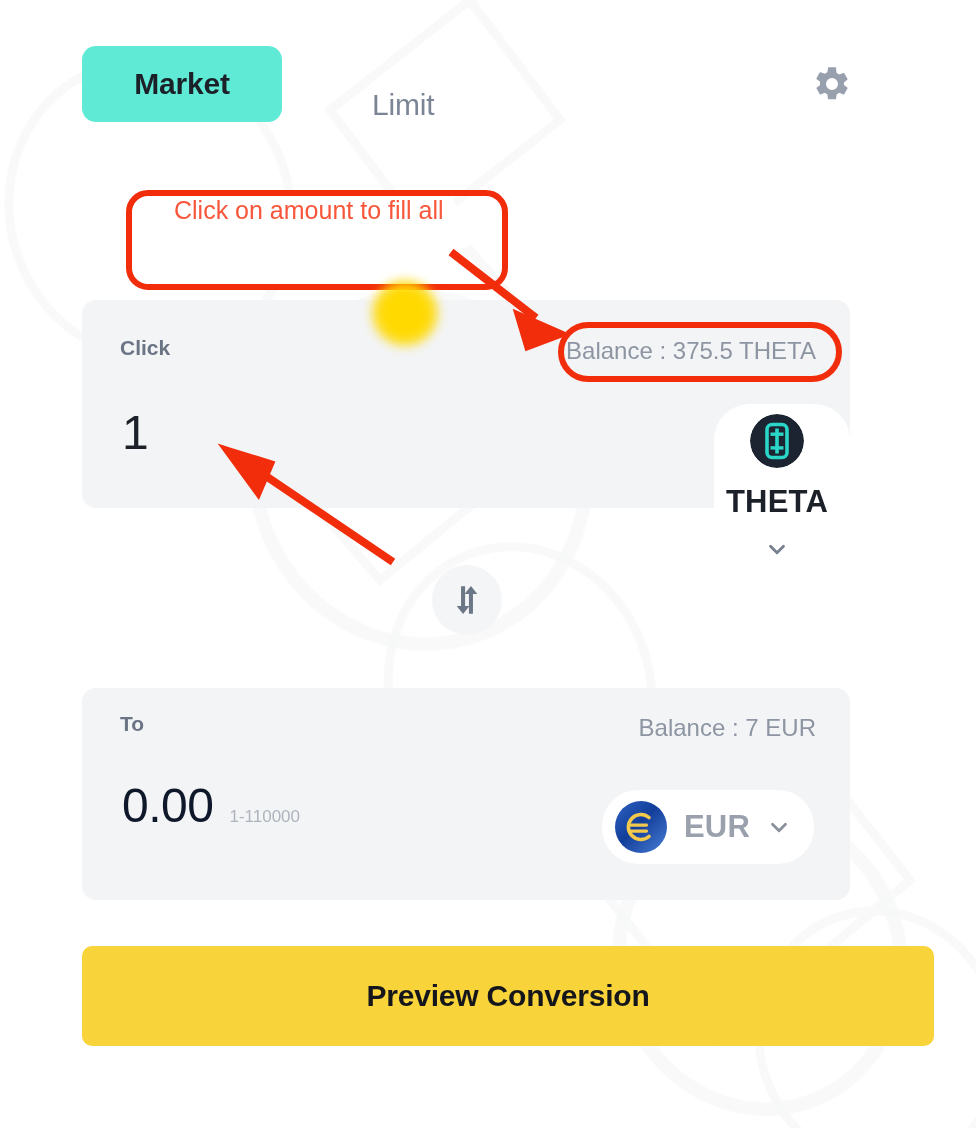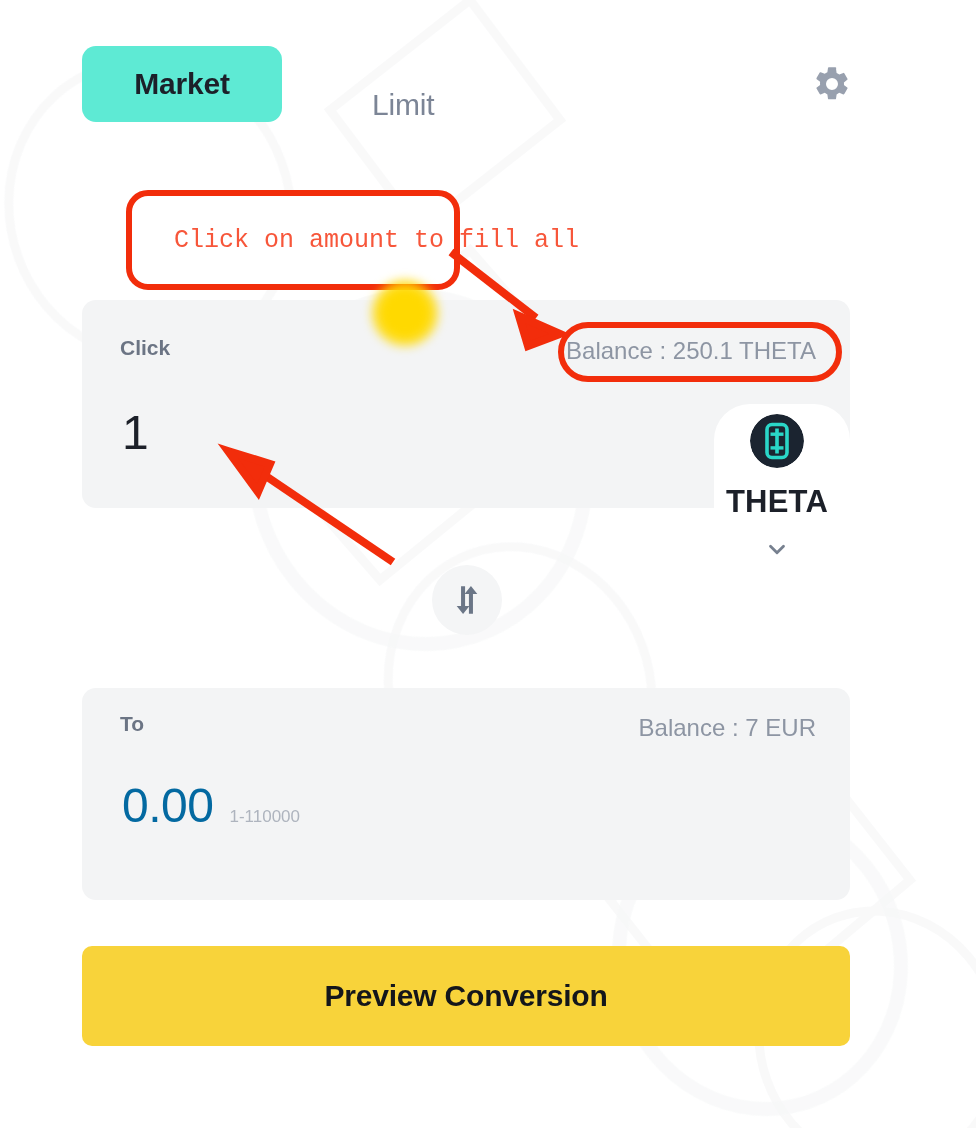--- a/index.html
+++ b/index.html
@@ -135,21 +135,21 @@
   }
   .panel-from .amount-row { top: 105px; }
   .panel-to   .amount-row { top: 90px; }
 
   .amount-value {
     font-size: 48px;
     font-weight: 400;
     color: #1c2029;
     letter-spacing: -0.5px;
   }
-  .amount-value.muted { color: #0369a1; }
+  .amount-value.muted { color: #0f172a; }
   .amount-hint {
     font-size: 17px;
     color: #aeb4be;
   }
 
   
   .token-select {
     position: absolute;
     right: 36px;
     background: #ffffff;
@@ -191,21 +191,21 @@
     align-items: center;
     justify-content: center;
     z-index: 3;
   }
 
   
   .preview-btn {
     position: absolute;
     left: 82px;
     top: 946px;
-    width: 768px;
+    width: 852px;
     height: 100px;
     background: #f8d33a;
     border: none;
     border-radius: 10px;
     font-family: "Liberation Sans", sans-serif;
     font-size: 30px;
     font-weight: 700;
     color: #14161b;
     letter-spacing: -0.2px;
     z-index: 3;
@@ -216,30 +216,28 @@
   .annotations {
     position: absolute;
     inset: 0;
     pointer-events: none;
     z-index: 10;
   }
   .callout-box {
     position: absolute;
     left: 126px;
     top: 190px;
-    width: 334px;
+    width: 382px;
     height: 100px;
     border: 6px solid #f22d0b;
     border-radius: 22px;
     background: rgba(255,255,255,0.0);
     display: flex;
-    align-items: center;
     padding-left: 42px;
     pointer-events: none;
-    font-family: Liberation Mono, monospace;
   }
   .callout-text {
     font-size: 25px;
     color: #f7563a;
     white-space: nowrap;
   }
   .highlight-box {
     position: absolute;
     left: 558px;
     top: 322px;
@@ -292,21 +290,21 @@
     <div class="gear-btn">
       <svg width="40" height="40" viewBox="0 0 24 24">
         <path fill="#98a0ae" d="M19.14 12.94a7.07 7.07 0 0 0 .06-.94 7.07 7.07 0 0 0-.06-.94l2.03-1.58a.49.49 0 0 0 .12-.61l-1.92-3.32a.49.49 0 0 0-.59-.22l-2.39.96a7.03 7.03 0 0 0-1.62-.94l-.36-2.54A.48.48 0 0 0 13.93 2h-3.86a.48.48 0 0 0-.48.41l-.36 2.54c-.59.24-1.13.56-1.62.94l-2.39-.96a.48.48 0 0 0-.59.22L2.71 8.47a.48.48 0 0 0 .12.61l2.03 1.58a7.6 7.6 0 0 0 0 1.88l-2.03 1.58a.49.49 0 0 0-.12.61l1.92 3.32c.12.22.38.3.59.22l2.39-.96c.5.38 1.03.7 1.62.94l.36 2.54c.04.24.24.41.48.41h3.86c.24 0 .44-.17.48-.41l.36-2.54c.59-.24 1.12-.56 1.62-.94l2.39.96c.22.08.47 0 .59-.22l1.92-3.32a.49.49 0 0 0-.12-.61l-2.03-1.58zM12 15.6A3.6 3.6 0 1 1 15.6 12 3.6 3.6 0 0 1 12 15.6z"></path>
       </svg>
     </div>
   </div>
 
 
   <div class="panel panel-from">
     <div class="panel-label">Click</div>
-    <div class="panel-balance" style="top:37px;">Balance : 250.1 THETA</div>
+    <div class="panel-balance" style="top:37px;">Balance : 375.5 THETA</div>
 
     <div class="amount-row">
       <span class="amount-value">1</span>
     </div>
   </div>
 
   <div class="token-select" style="top:404px; right:126px; z-index:4;flex-direction:column;">
     <svg class="coin" viewBox="0 0 54 54">
       <circle cx="27" cy="27" r="27" fill="#1b2430"></circle>
       <rect x="17" y="10.5" width="20" height="33" rx="5" fill="none" stroke="#2ad6c8" stroke-width="3.6"></rect>
@@ -332,20 +330,41 @@
 
   <div class="panel panel-to">
     <div class="panel-label">To</div>
     <div class="panel-balance">Balance : 7 EUR</div>
 
     <div class="amount-row">
       <span class="amount-value muted">0.00</span>
       <span class="amount-hint">1-110000</span>
     </div>
 
+    <div class="token-select">
+      <svg class="coin" viewBox="0 0 54 54">
+        <defs>
+          <linearGradient id="eurg" x1="0" y1="0" x2="1" y2="1">
+            <stop offset="0%" stop-color="#2f63c4"></stop>
+            <stop offset="45%" stop-color="#123e9a"></stop>
+            <stop offset="100%" stop-color="#4a7fd6"></stop>
+          </linearGradient>
+        </defs>
+        <circle cx="27" cy="27" r="26" fill="url(#eurg)"></circle>
+        <path d="M35 17.5a12.5 12.5 0 1 0 0 19" fill="none" stroke="#f2c94c" stroke-width="3.6" stroke-linecap="round"></path>
+        <rect x="15" y="23.5" width="19" height="3.2" rx="1.4" fill="#f2c94c"></rect>
+        <rect x="15" y="29.5" width="19" height="3.2" rx="1.4" fill="#f2c94c"></rect>
+      </svg>
+      <span class="token-name grey">EUR</span>
+      <span class="chevron">
+        <svg width="26" height="26" viewBox="0 0 24 24">
+          <path d="M6 9.5 L12 15.5 L18 9.5" fill="none" stroke="#8a919d" stroke-width="2.6" stroke-linecap="round" stroke-linejoin="round"></path>
+        </svg>
+      </span>
+    </div>
   </div>
 
   <button class="preview-btn">Preview Conversion</button>
 
   <div class="annotations">
 
     <div style="position:absolute;left:129px;top:193px;width:328px;height:94px;background:#ffffff;border-radius:18px;"></div>
 
     <div class="callout-box">
       <span class="callout-text">Click on amount to fill all</span>

